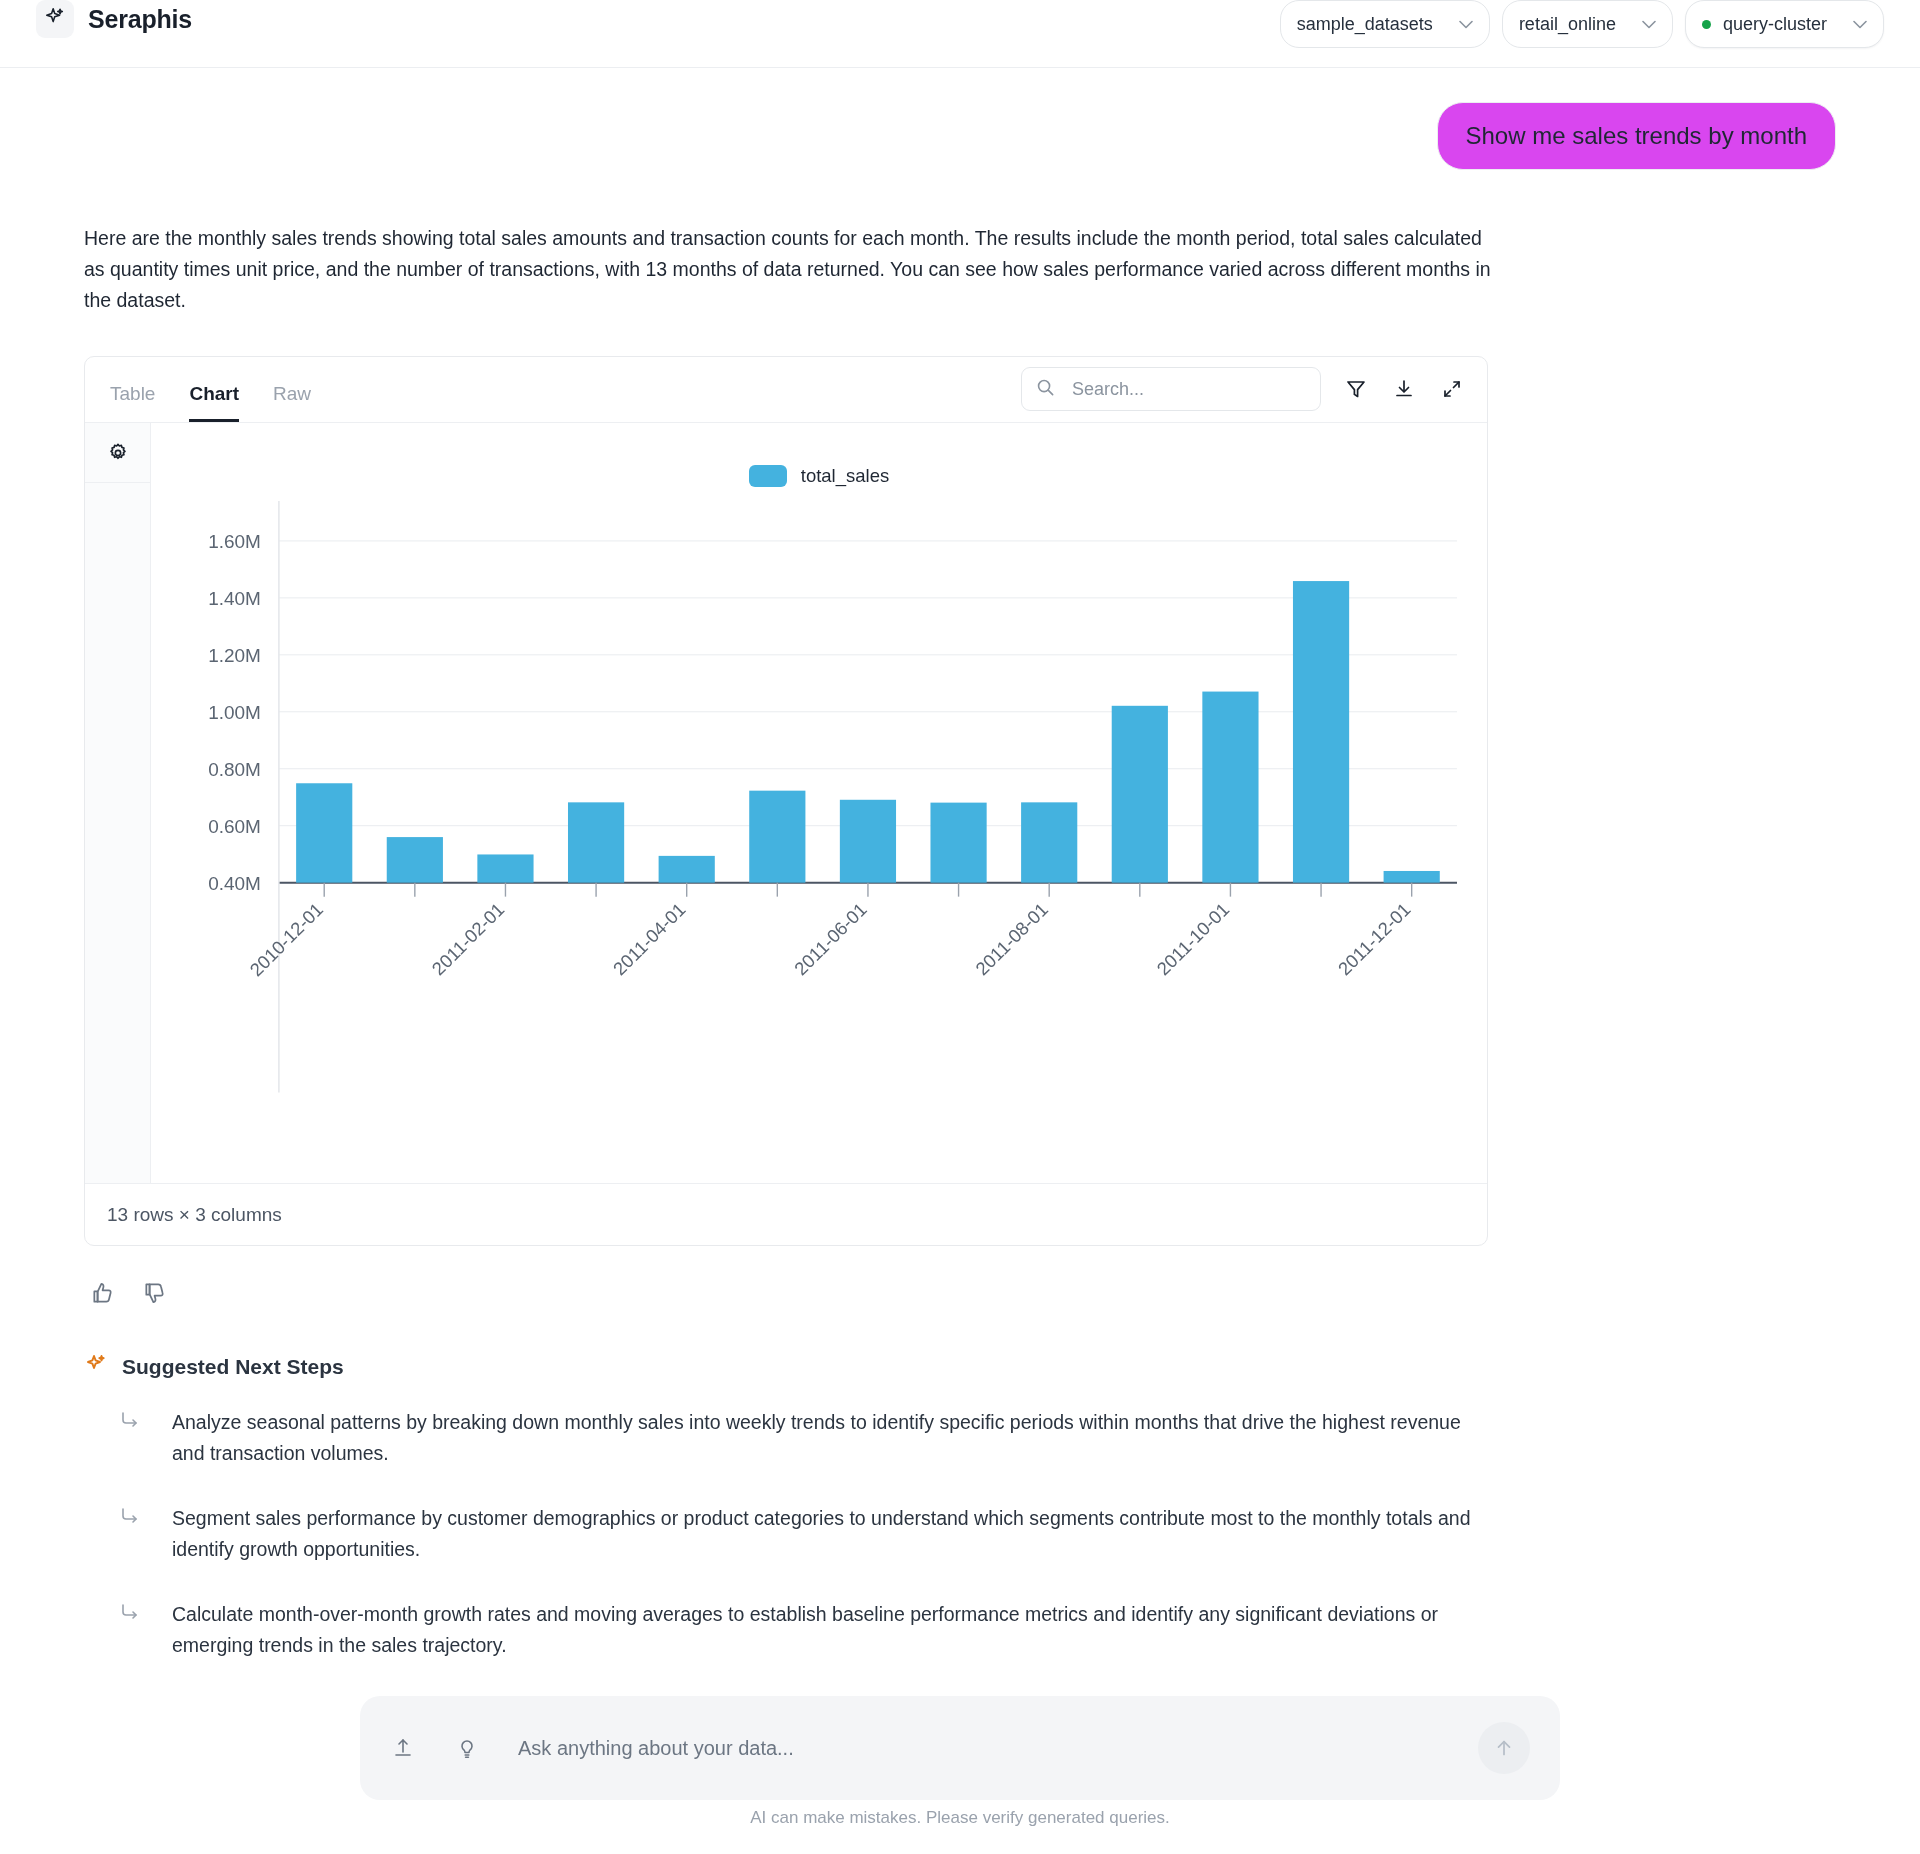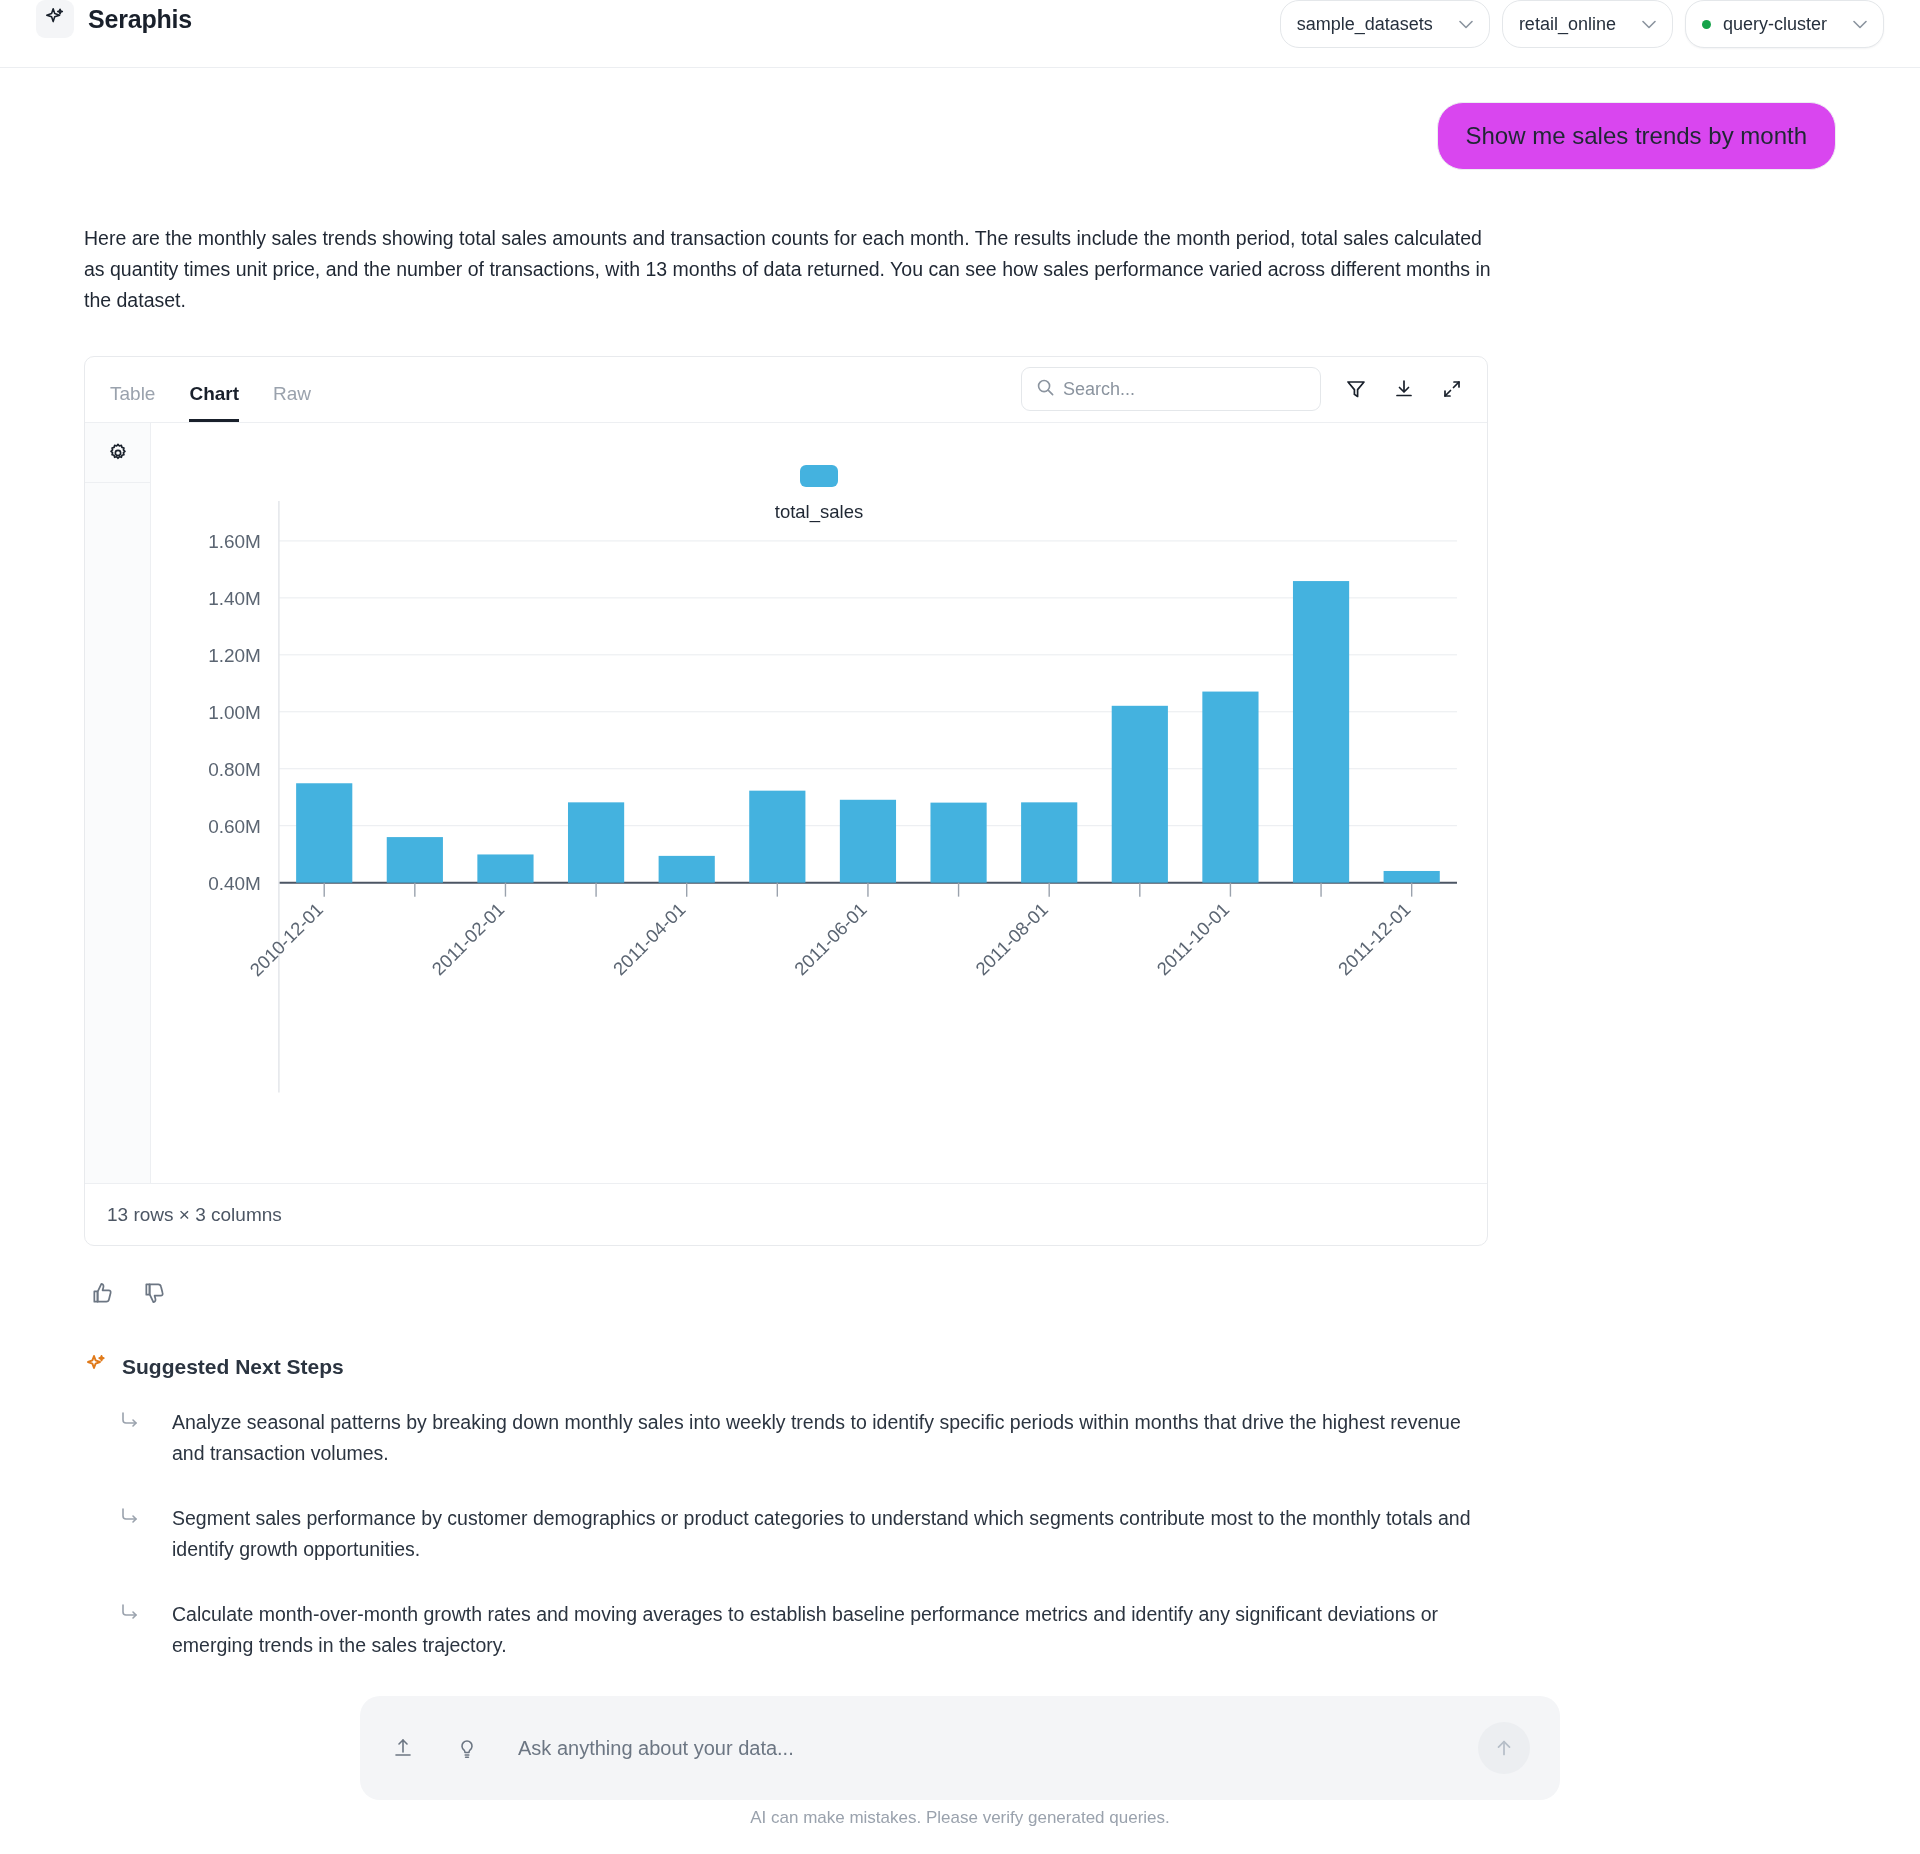--- a/index.html
+++ b/index.html
@@ -85,21 +85,21 @@
     border-bottom: 3px solid transparent; cursor: pointer;
   }
   .tab.active { color: #19202b; font-weight: bold; border-bottom-color: #19202b; }
   .head-tools {
     margin-left: auto; display: flex; align-items: center; gap: 22px;
     padding-bottom: 11px;
   }
   .search-box {
     width: 300px; height: 44px;
     border: 1px solid #e4e7ea; border-radius: 9px;
-    display: flex; align-items: center; gap: 8px; padding: 0 14px;
+    display: flex; align-items: center; gap: 17px; padding: 0 14px;
   }
   .search-box input {
     border: none; outline: none; font-size: 18px; color: #6c7683;
     font-family: "Liberation Sans", sans-serif; width: 100%; background: transparent;
   }
   .search-box input::placeholder { color: #8b949f; }
   .icon-btn { width: 26px; height: 26px; display: flex; align-items: center; justify-content: center; cursor: pointer; }
 
   
   .card-body { display: flex; height: 760px; }
@@ -107,21 +107,21 @@
     width: 66px; border-right: 1px solid #edeff2; background: #fafbfc;
     display: flex; flex-direction: column; align-items: center;
   }
   .rail-btn {
     width: 66px; height: 60px;
     display: flex; align-items: center; justify-content: center;
     border-bottom: 1px solid #edeff2; cursor: pointer;
   }
   .chart-zone { flex: 1; position: relative; }
 
-  .legend { position: absolute; top: 42px; left: 0; right: 0; display: flex; justify-content: center; gap: 14px; align-items: center; flex-direction: column; }
+  .legend { position: absolute; top: 42px; left: 0; right: 0; display: flex; justify-content: center; gap: 14px; align-items: center; }
   .legend-swatch { width: 38px; height: 22px; border-radius: 6px; }
   .legend-label { font-size: 18.5px; color: #1f2733; }
 
   .plot { position: absolute; left: 0; top: 0; right: 0; bottom: 0; }
 
   
   .card-foot {
     height: 62px; border-top: 1px solid #edeff2;
     display: flex; align-items: center; padding-left: 22px;
     font-size: 19px; color: #4c5664;

